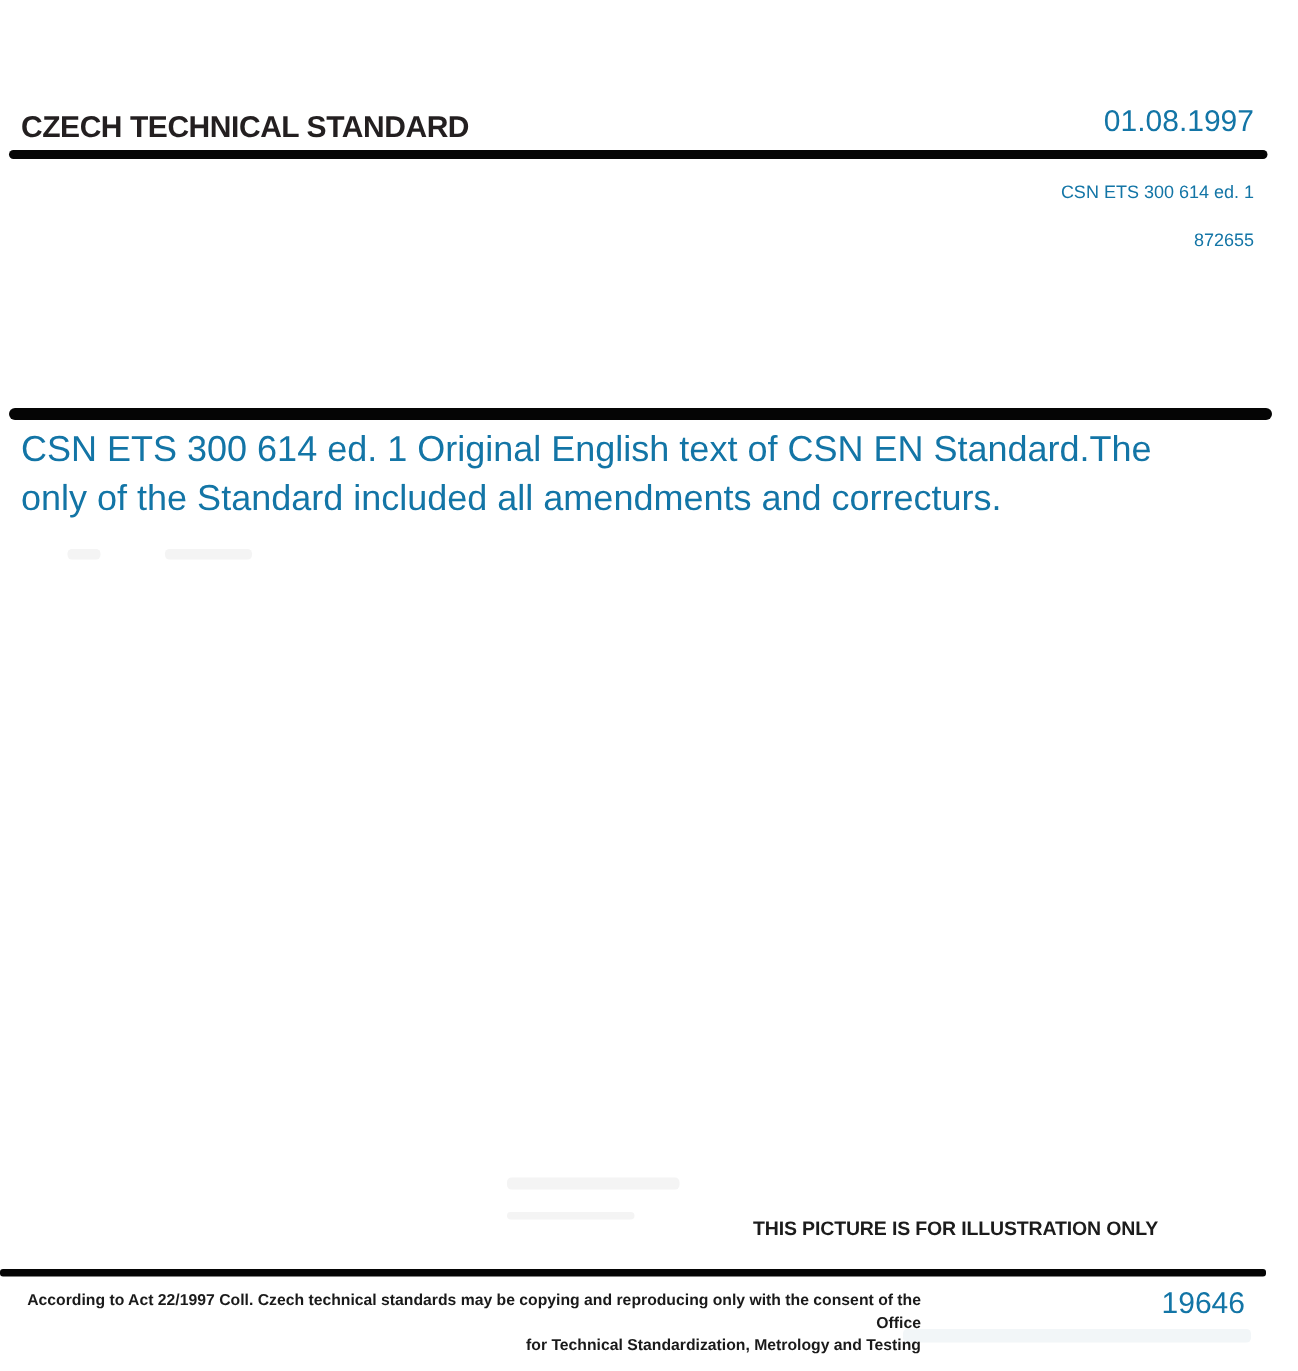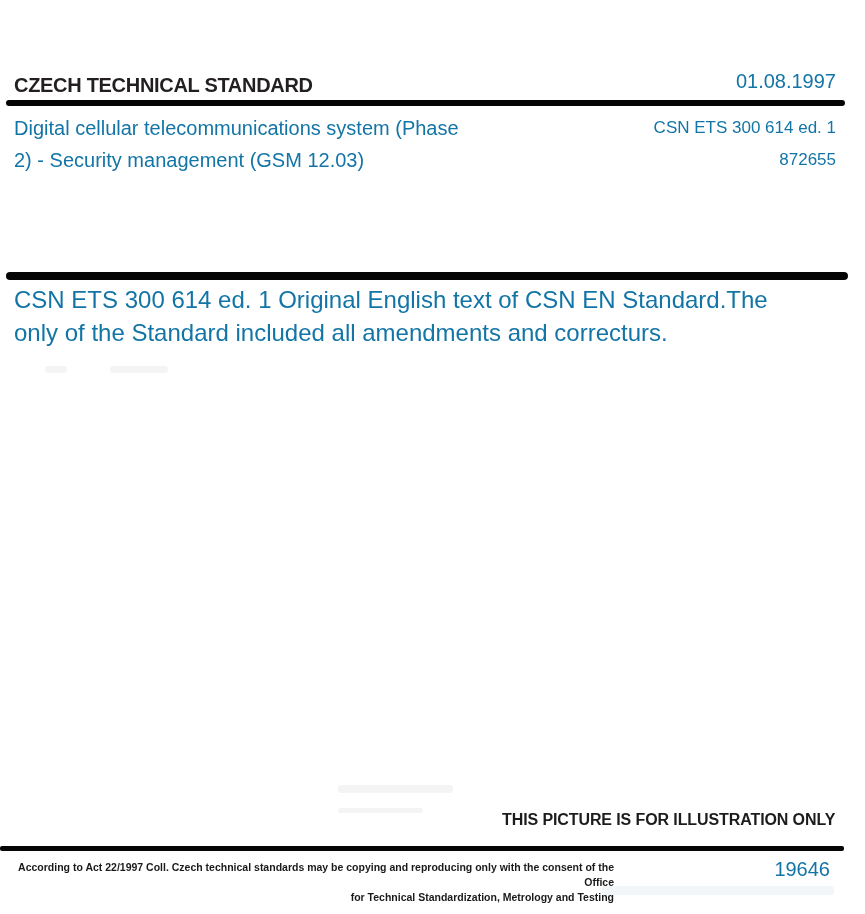--- a/index.html
+++ b/index.html
@@ -31,35 +31,35 @@
   .rule-1{left:6px;top:100px;width:839px;height:6px;border-radius:3px;}
   .rule-2{left:6px;top:272px;width:842px;height:8px;border-radius:4px;}
   .rule-3{left:0px;top:846px;width:844px;height:5px;border-radius:2px;}
   
   .std-title{
     position:absolute;left:14px;top:112px;
     font-size:20px;line-height:32px;color:var(--accent);
   }
   .std-ref{
     position:absolute;right:29px;top:112px;
-    font-size:17px;line-height:32px;color:var(--accent);
+    font-size:12px;line-height:32px;color:var(--accent);
     text-align:right;white-space:nowrap;
   }
   
   .notice{
     position:absolute;left:14px;top:284px;
     font-size:24px;line-height:32.5px;color:var(--accent);
   }
   
   .artifact{position:absolute;background:#f4f4f4;border-radius:3px;}
   .artifact.blueish{background:#f2f6f8;}
   
   .illustration-note{
     position:absolute;left:502px;top:811px;
-    font-size:16px;font-weight:bold;color:#1c1c1c;
+    font-size:13px;font-weight:bold;color:#1c1c1c;
     letter-spacing:-0.1px;white-space:nowrap;
   }
   
   .legal{
     position:absolute;left:14px;top:860px;width:600px;
     font-size:10.5px;font-weight:bold;line-height:15px;color:#1a1a1a;text-align:right;
   }
   .doc-number{
     position:absolute;right:35px;top:858px;
     font-size:20px;color:var(--accent);white-space:nowrap;
@@ -68,24 +68,20 @@
 </head>
 <body>
 
 <div class="page">
 
   <h1 class="masthead-title">CZECH TECHNICAL STANDARD</h1>
   <div class="masthead-date">01.08.1997</div>
 
   <div class="rule rule-1"></div>
 
-  <div class="std-title">
-    <span>Digital cellular telecommunications system (Phase</span><br>
-    <span>2) - Security management (GSM 12.03)</span>
-  </div>
   <div class="std-ref">
     <div>CSN ETS 300 614 ed. 1</div>
     <div>872655</div>
   </div>
 
   <div class="rule rule-2"></div>
 
   <p class="notice">
     <span>CSN ETS 300 614 ed. 1 Original English text of CSN EN Standard.The</span><br>
     <span>only of the Standard included all amendments and correcturs.</span>

